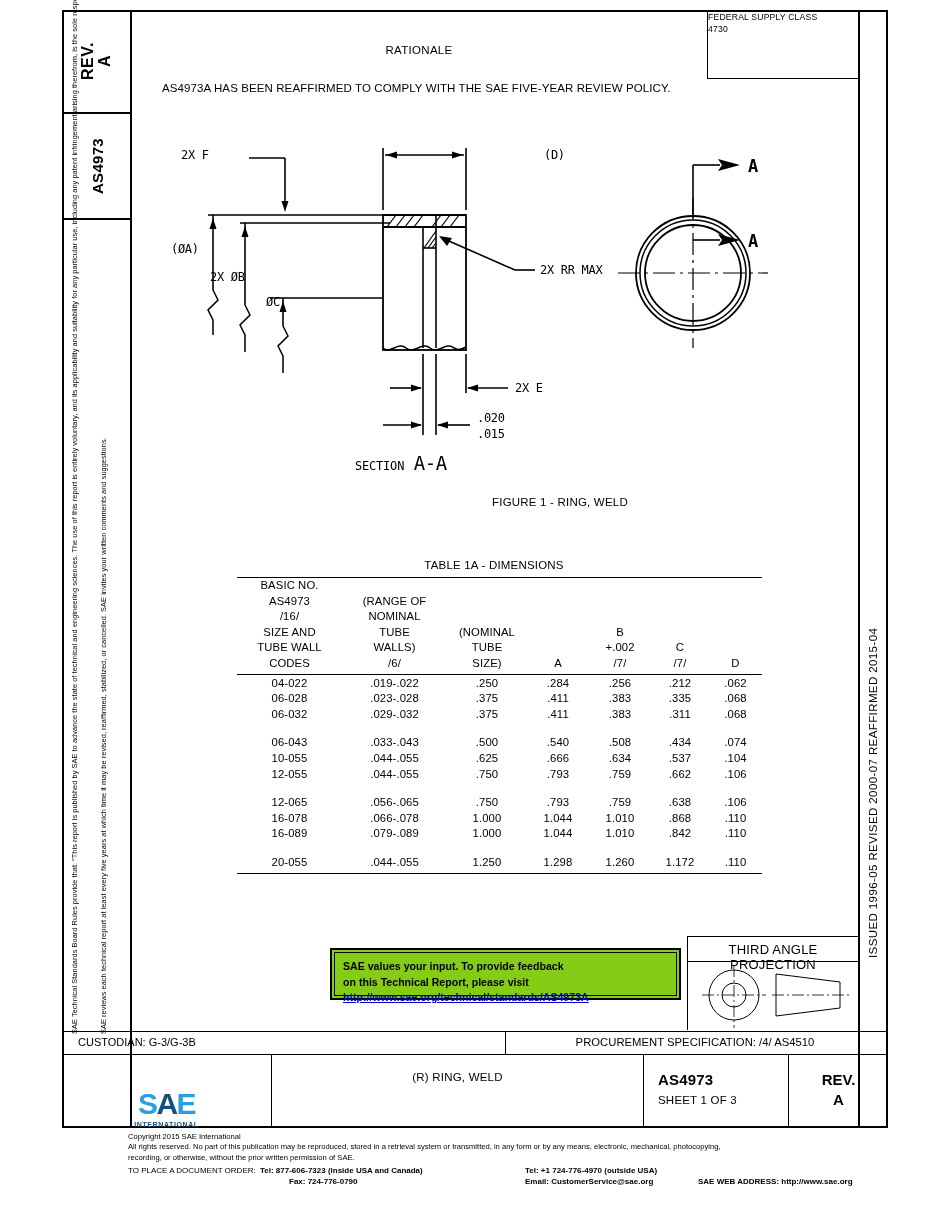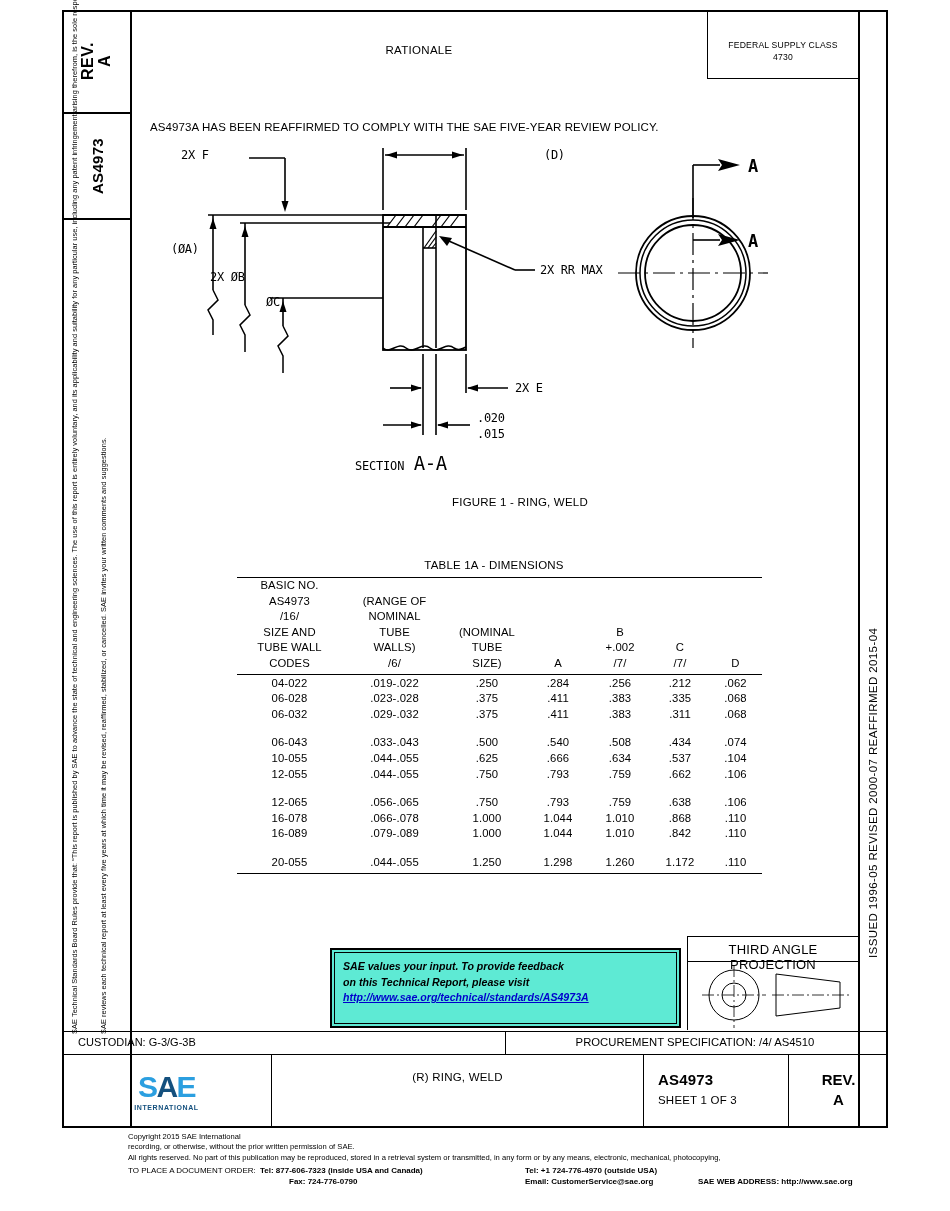--- a/index.html
+++ b/index.html
@@ -130,44 +130,42 @@
   .fsc-box {
     position: absolute;
     left: 707px;
     top: 11px;
     width: 151px;
     height: 68px;
     border: 1.5px solid #000;
     border-top: none;
     border-right: none;
     box-sizing: border-box;
-    text-align: center;
-    padding-top: 28px;
+    padding-top: 0;
     font-size: 8.6px;
     line-height: 1.45;
     letter-spacing: 0.2px;
   }
 
   
   .rationale-title {
     position: absolute;
     left: 130px;
     top: 44px;
     width: 578px;
     text-align: center;
     font-size: 11.5px;
     letter-spacing: 0.3px;
   }
   .rationale-body {
     position: absolute;
-    left: 150px;
+    left: 162px;
     top: 82px;
     font-size: 11.5px;
     letter-spacing: 0.1px;
-    margin-top: 39px;
   }
 
   
   .drawing {
     position: absolute;
     left: 140px;
     top: 130px;
     width: 715px;
     height: 390px;
   }
@@ -187,20 +185,21 @@
   .sect-label .big { font-size: 19px; letter-spacing: -0.5px;}
 
   .fig-caption {
     position: absolute;
     left: 130px;
     top: 496px;
     width: 780px;
     text-align: center;
     font-size: 11.5px;
     letter-spacing: 0.2px;
+    padding-left: 40px;
   }
 
   
   .table-title {
     position: absolute;
     left: 130px;
     top: 559px;
     width: 728px;
     text-align: center;
     font-size: 11.5px;
@@ -227,25 +226,24 @@
   table.dims tr.first-data td { border-top: 1.6px solid #000; padding-top: 1px;}
   table.dims tr.last-row td { border-bottom: 1.6px solid #000; padding-bottom: 2px;}
   table.dims td.spacer { height: 13px; line-height: 13px; }
 
   
   .feedback-outer {
     position: absolute;
     left: 330px;
     top: 948px;
     width: 351px;
-    height: 80px;
+    height: 52px;
     border: 2.5px solid #000;
     box-sizing: border-box;
-    background: #5eead4;
-    font-style: italic;
+    background: #84cc16;
   }
   .feedback-inner {
     position: absolute;
     left: 2px; top: 2px; right: 2px; bottom: 2px;
     border: 1px solid #000;
     box-sizing: border-box;
     padding: 6px 0 0 8px;
     font-size: 10.6px;
     font-weight: bold;
     line-height: 1.48;
@@ -318,21 +316,21 @@
     width: 826px;
     height: 73px;
     box-sizing: border-box;
   }
   .tb-logo {
     position: absolute;
     left: 0; top: 0;
     width: 210px; height: 100%;
     border-right: 1.8px solid #000;
     box-sizing: border-box;
-    display: flex; align-items: center; justify-content: center;
+    display: flex; align-items: flex-end; justify-content: center;
   }
   .sae-logo {
     width: 90px;
     text-align: center;
     line-height: 1;
   }
   .sae-logo .mark {
     font-size: 30px;
     font-weight: bold;
     letter-spacing: -1.5px;
@@ -784,22 +782,22 @@
       <div class="sheet">SHEET 1 OF 3</div>
     </div>
     <div class="tb-rev">
       <div>REV.</div>
       <div>A</div>
     </div>
   </div>
 
   <div class="footer">
     <div class="copyright">Copyright 2015 SAE International</div>
+    <div>All rights reserved. No part of this publication may be reproduced, stored in a retrieval system or transmitted, in any form or by any means, electronic, mechanical, photocopying,</div>
     <div>recording, or otherwise, without the prior written permission of SAE.</div>
-    <div>All rights reserved. No part of this publication may be reproduced, stored in a retrieval system or transmitted, in any form or by any means, electronic, mechanical, photocopying,</div>
     <div class="order-block">
       <span class="lbl">TO PLACE A DOCUMENT ORDER:</span>
       <span class="c1">Tel: 877-606-7323 (inside USA and Canada)</span>
       <span class="c1b">Fax: 724-776-0790</span>
       <span class="c2">Tel: +1 724-776-4970 (outside USA)</span>
       <span class="c2b">Email: CustomerService@sae.org</span>
       <span class="c3">SAE WEB ADDRESS: http://www.sae.org</span>
     </div>
   </div>
 

